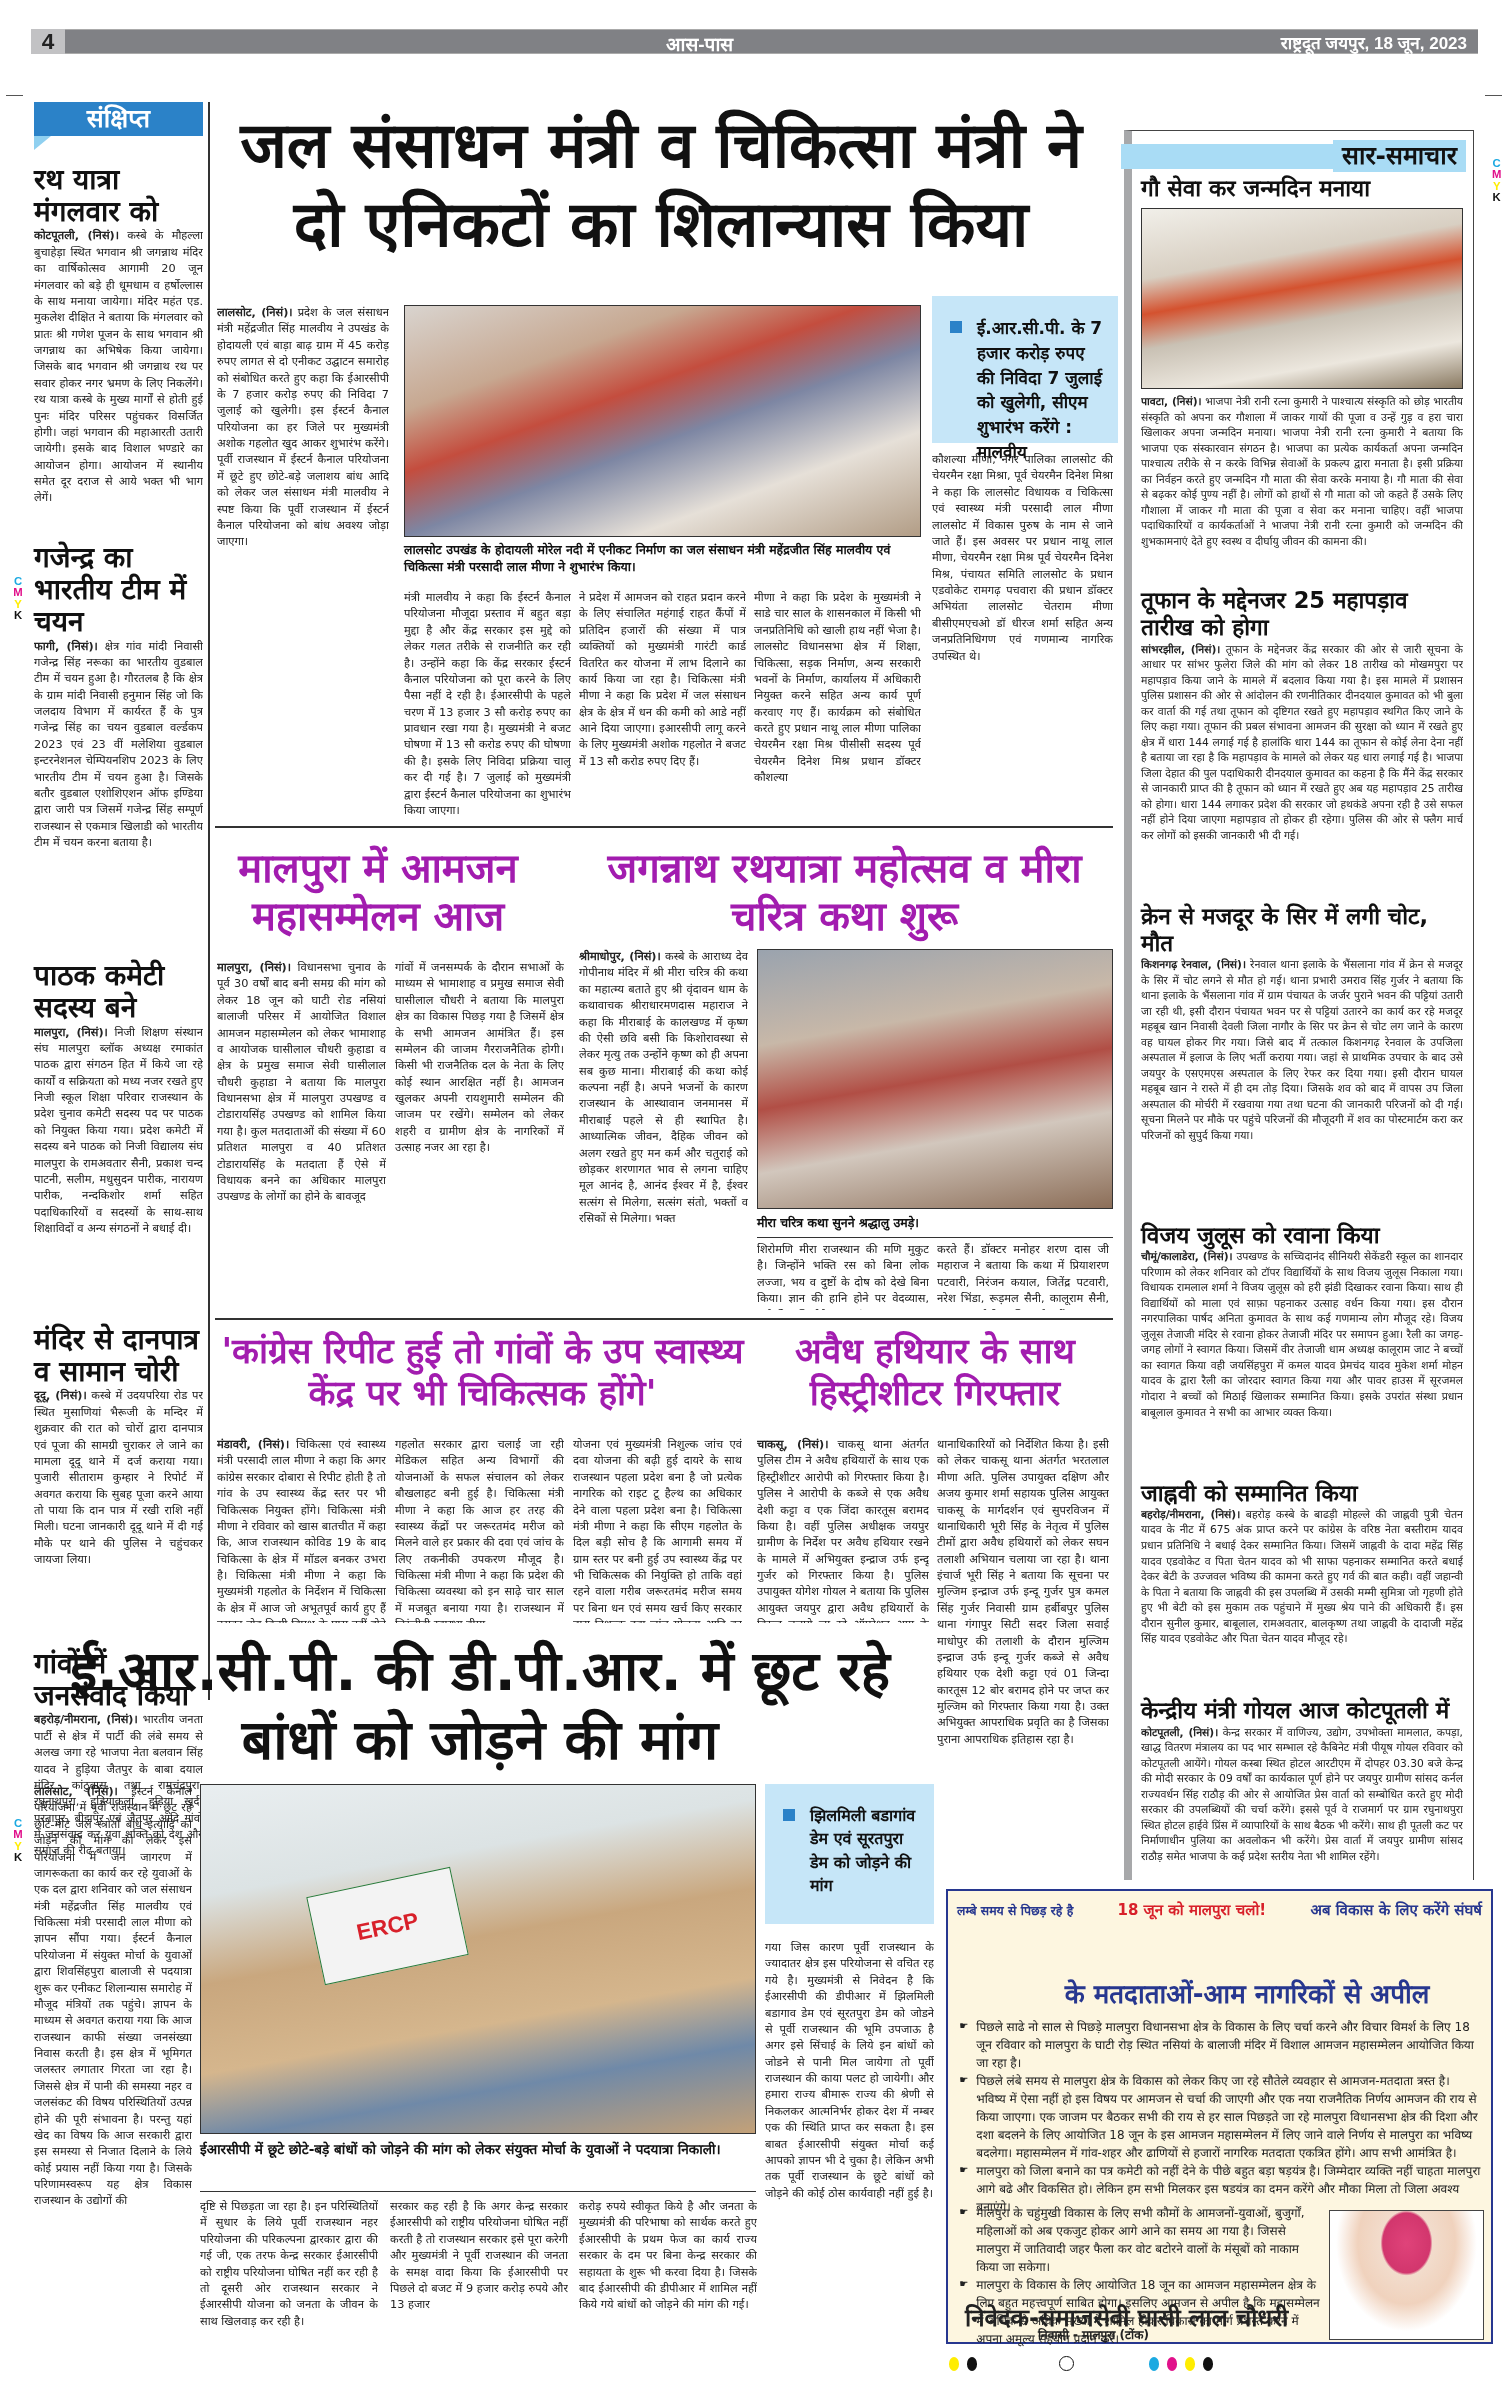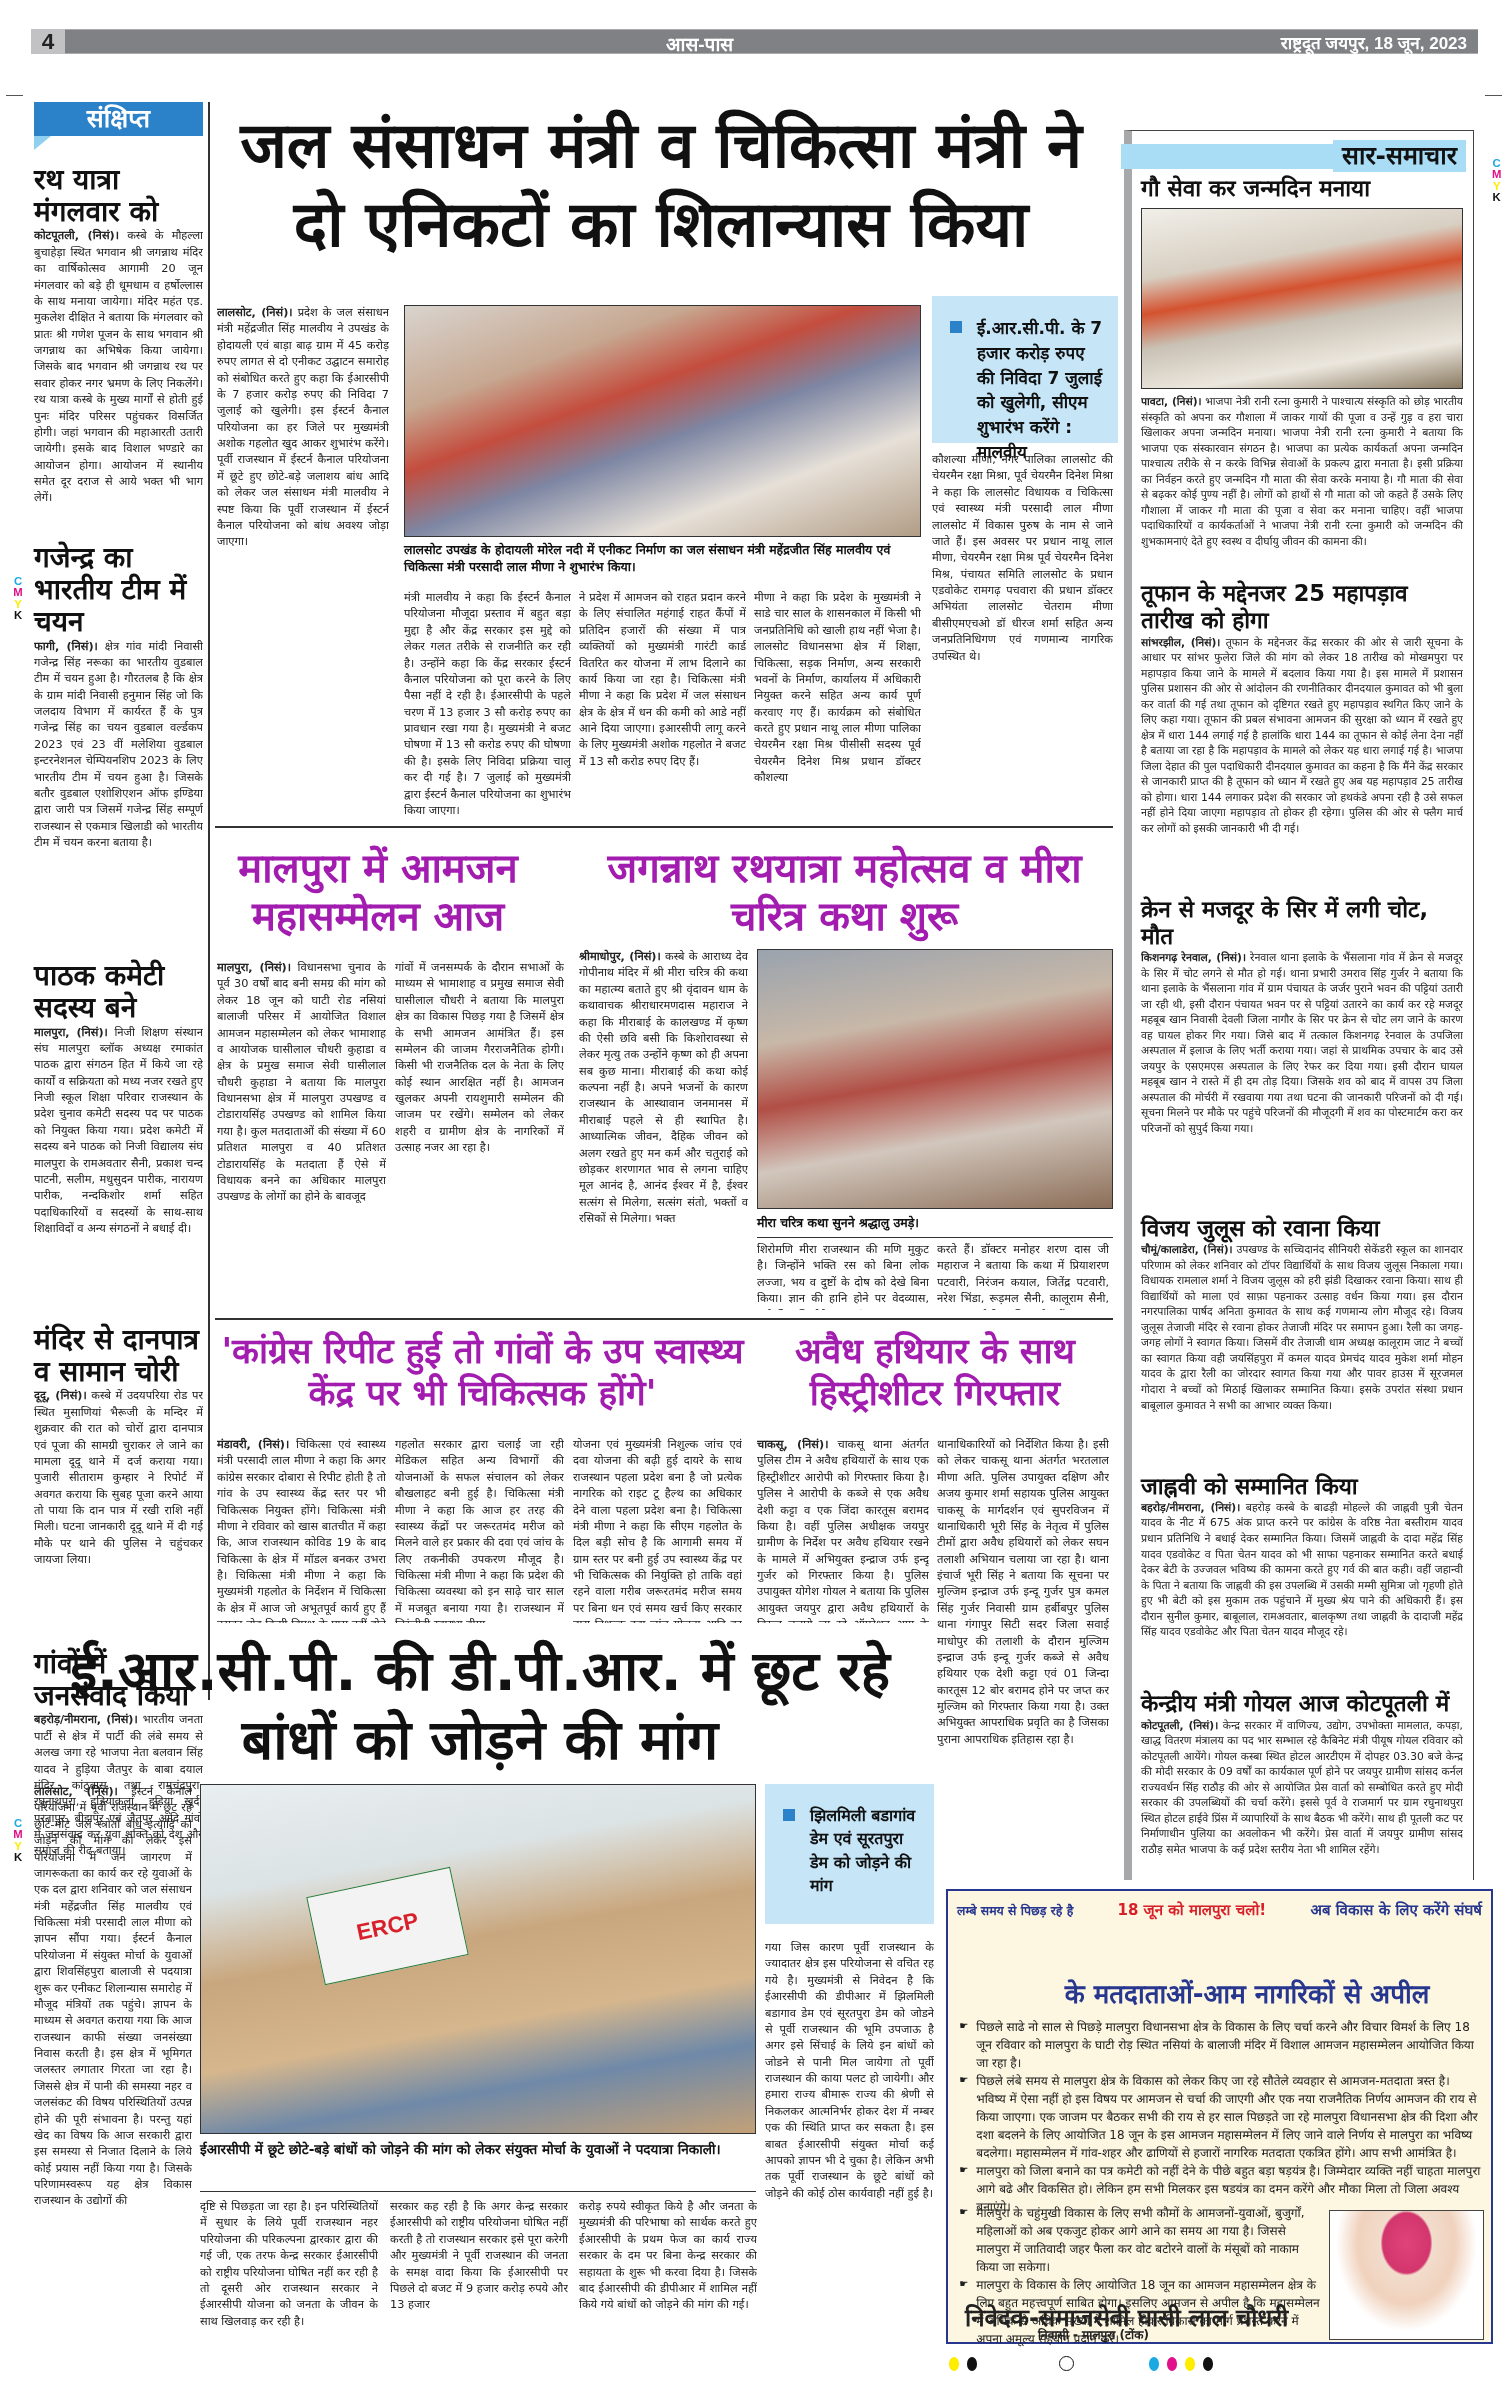--- a/index.html
+++ b/index.html
@@ -154,21 +154,21 @@
 <div class="abs right-panel"></div>
 <div class="abs sar-bar"></div>
 <div class="abs sar-label">सार-समाचार</div>
 
 <div class="abs" style="left:1141px;top:175px;width:322px;">
   <div>
     <div class="right-head">गौ सेवा कर जन्मदिन मनाया</div>
     <div class="photo cows" style="width:322px;height:181px;margin:5.6px 0;"></div>
     <div class="right-text" style="height:172px;overflow:hidden;"><b>पावटा, (निसं)।</b> <span>भाजपा नेत्री रानी रत्ना कुमारी ने पाश्चात्य संस्कृति को छोड़ भारतीय संस्कृति को अपना कर गौशाला में जाकर गायों की पूजा व उन्हें गुड़ व हरा चारा खिलाकर अपना जन्मदिन मनाया। भाजपा नेत्री रानी रत्ना कुमारी ने बताया कि भाजपा एक संस्कारवान संगठन है। भाजपा का प्रत्येक कार्यकर्ता अपना जन्मदिन पाश्चात्य तरीके से न करके विभिन्न सेवाओं के प्रकल्प द्वारा मनाता है। इसी प्रक्रिया का निर्वहन करते हुए जन्मदिन गौ माता की सेवा करके मनाया है। गौ माता की सेवा से बढ़कर कोई पुण्य नहीं है। लोगों को हाथों से गौ माता को जो कहते हैं उसके लिए गौशाला में जाकर गौ माता की पूजा व सेवा कर मनाना चाहिए। वहीं भाजपा पदाधिकारियों व कार्यकर्ताओं ने भाजपा नेत्री रानी रत्ना कुमारी को जन्मदिन की शुभकामनाएं देते हुए स्वस्थ व दीर्घायु जीवन की कामना की।</span></div>
   </div>
-  <div style="margin-top:14px;">
+  <div style="margin-top:21px;">
     <div class="right-head">तूफान के मद्देनजर 25 महापड़ाव तारीख को होगा</div>
     <div class="right-text" style="height:257px;overflow:hidden;"><b>सांभरझील, (निसं)।</b> <span>तूफान के मद्देनजर केंद्र सरकार की ओर से जारी सूचना के आधार पर सांभर फुलेरा जिले की मांग को लेकर 18 तारीख को मोखमपुरा पर महापड़ाव किया जाने के मामले में बदलाव किया गया है। इस मामले में प्रशासन पुलिस प्रशासन की ओर से आंदोलन की रणनीतिकार दीनदयाल कुमावत को भी बुला कर वार्ता की गई तथा तूफान को दृष्टिगत रखते हुए महापड़ाव स्थगित किए जाने के लिए कहा गया। तूफान की प्रबल संभावना आमजन की सुरक्षा को ध्यान में रखते हुए क्षेत्र में धारा 144 लगाई गई है हालांकि धारा 144 का तूफान से कोई लेना देना नहीं है बताया जा रहा है कि महापड़ाव के मामले को लेकर यह धारा लगाई गई है। भाजपा जिला देहात की पुल पदाधिकारी दीनदयाल कुमावत का कहना है कि मैंने केंद्र सरकार से जानकारी प्राप्त की है तूफान को ध्यान में रखते हुए अब यह महापड़ाव 25 तारीख को होगा। धारा 144 लगाकर प्रदेश की सरकार जो हथकंडे अपना रही है उसे सफल नहीं होने दिया जाएगा महापड़ाव तो होकर ही रहेगा। पुलिस की ओर से फ्लैग मार्च कर लोगों को इसकी जानकारी भी दी गई।</span></div>
   </div>
   <div style="margin-top:4.5px;">
     <div class="right-head">क्रेन से मजदूर के सिर में लगी चोट, मौत</div>
     <div class="right-text" style="height:243px;overflow:hidden;"><b>किशनगढ़ रेनवाल, (निसं)।</b> <span>रेनवाल थाना इलाके के भैंसलाना गांव में क्रेन से मजदूर के सिर में चोट लगने से मौत हो गई। थाना प्रभारी उमराव सिंह गुर्जर ने बताया कि थाना इलाके के भैंसलाना गांव में ग्राम पंचायत के जर्जर पुराने भवन की पट्टियां उतारी जा रही थी, इसी दौरान पंचायत भवन पर से पट्टियां उतारने का कार्य कर रहे मजदूर महबूब खान निवासी देवली जिला नागौर के सिर पर क्रेन से चोट लग जाने के कारण वह घायल होकर गिर गया। जिसे बाद में तत्काल किशनगढ़ रेनवाल के उपजिला अस्पताल में इलाज के लिए भर्ती कराया गया। जहां से प्राथमिक उपचार के बाद उसे जयपुर के एसएमएस अस्पताल के लिए रेफर कर दिया गया। इसी दौरान घायल महबूब खान ने रास्ते में ही दम तोड़ दिया। जिसके शव को बाद में वापस उप जिला अस्पताल की मोर्चरी में रखवाया गया तथा घटना की जानकारी परिजनों को दी गई। सूचना मिलने पर मौके पर पहुंचे परिजनों की मौजूदगी में शव का पोस्टमार्टम करा कर परिजनों को सुपुर्द किया गया।</span></div>
   </div>
   <div style="margin-top:22px;">
     <div class="right-head">विजय जुलूस को रवाना किया</div>
     <div class="right-text" style="height:226px;overflow:hidden;"><b>चौमूं/कालाडेरा, (निसं)।</b> <span>उपखण्ड के सच्चिदानंद सीनियरी सेकेंडरी स्कूल का शानदार परिणाम को लेकर शनिवार को टॉपर विद्यार्थियों के साथ विजय जुलूस निकाला गया। विधायक रामलाल शर्मा ने विजय जुलूस को हरी झंडी दिखाकर रवाना किया। साथ ही विद्यार्थियों को माला एवं साफ़ा पहनाकर उत्साह वर्धन किया गया। इस दौरान नगरपालिका पार्षद अनिता कुमावत के साथ कई गणमान्य लोग मौजूद रहे। विजय जुलूस तेजाजी मंदिर से रवाना होकर तेजाजी मंदिर पर समापन हुआ। रैली का जगह-जगह लोगों ने स्वागत किया। जिसमें वीर तेजाजी धाम अध्यक्ष कालूराम जाट ने बच्चों का स्वागत किया वही जयसिंहपुरा में कमल यादव प्रेमचंद यादव मुकेश शर्मा मोहन यादव के द्वारा रैली का जोरदार स्वागत किया गया और पावर हाउस में सूरजमल गोदारा ने बच्चों को मिठाई खिलाकर सम्मानित किया। इसके उपरांत संस्था प्रधान बाबूलाल कुमावत ने सभी का आभार व्यक्त किया।</span></div>

